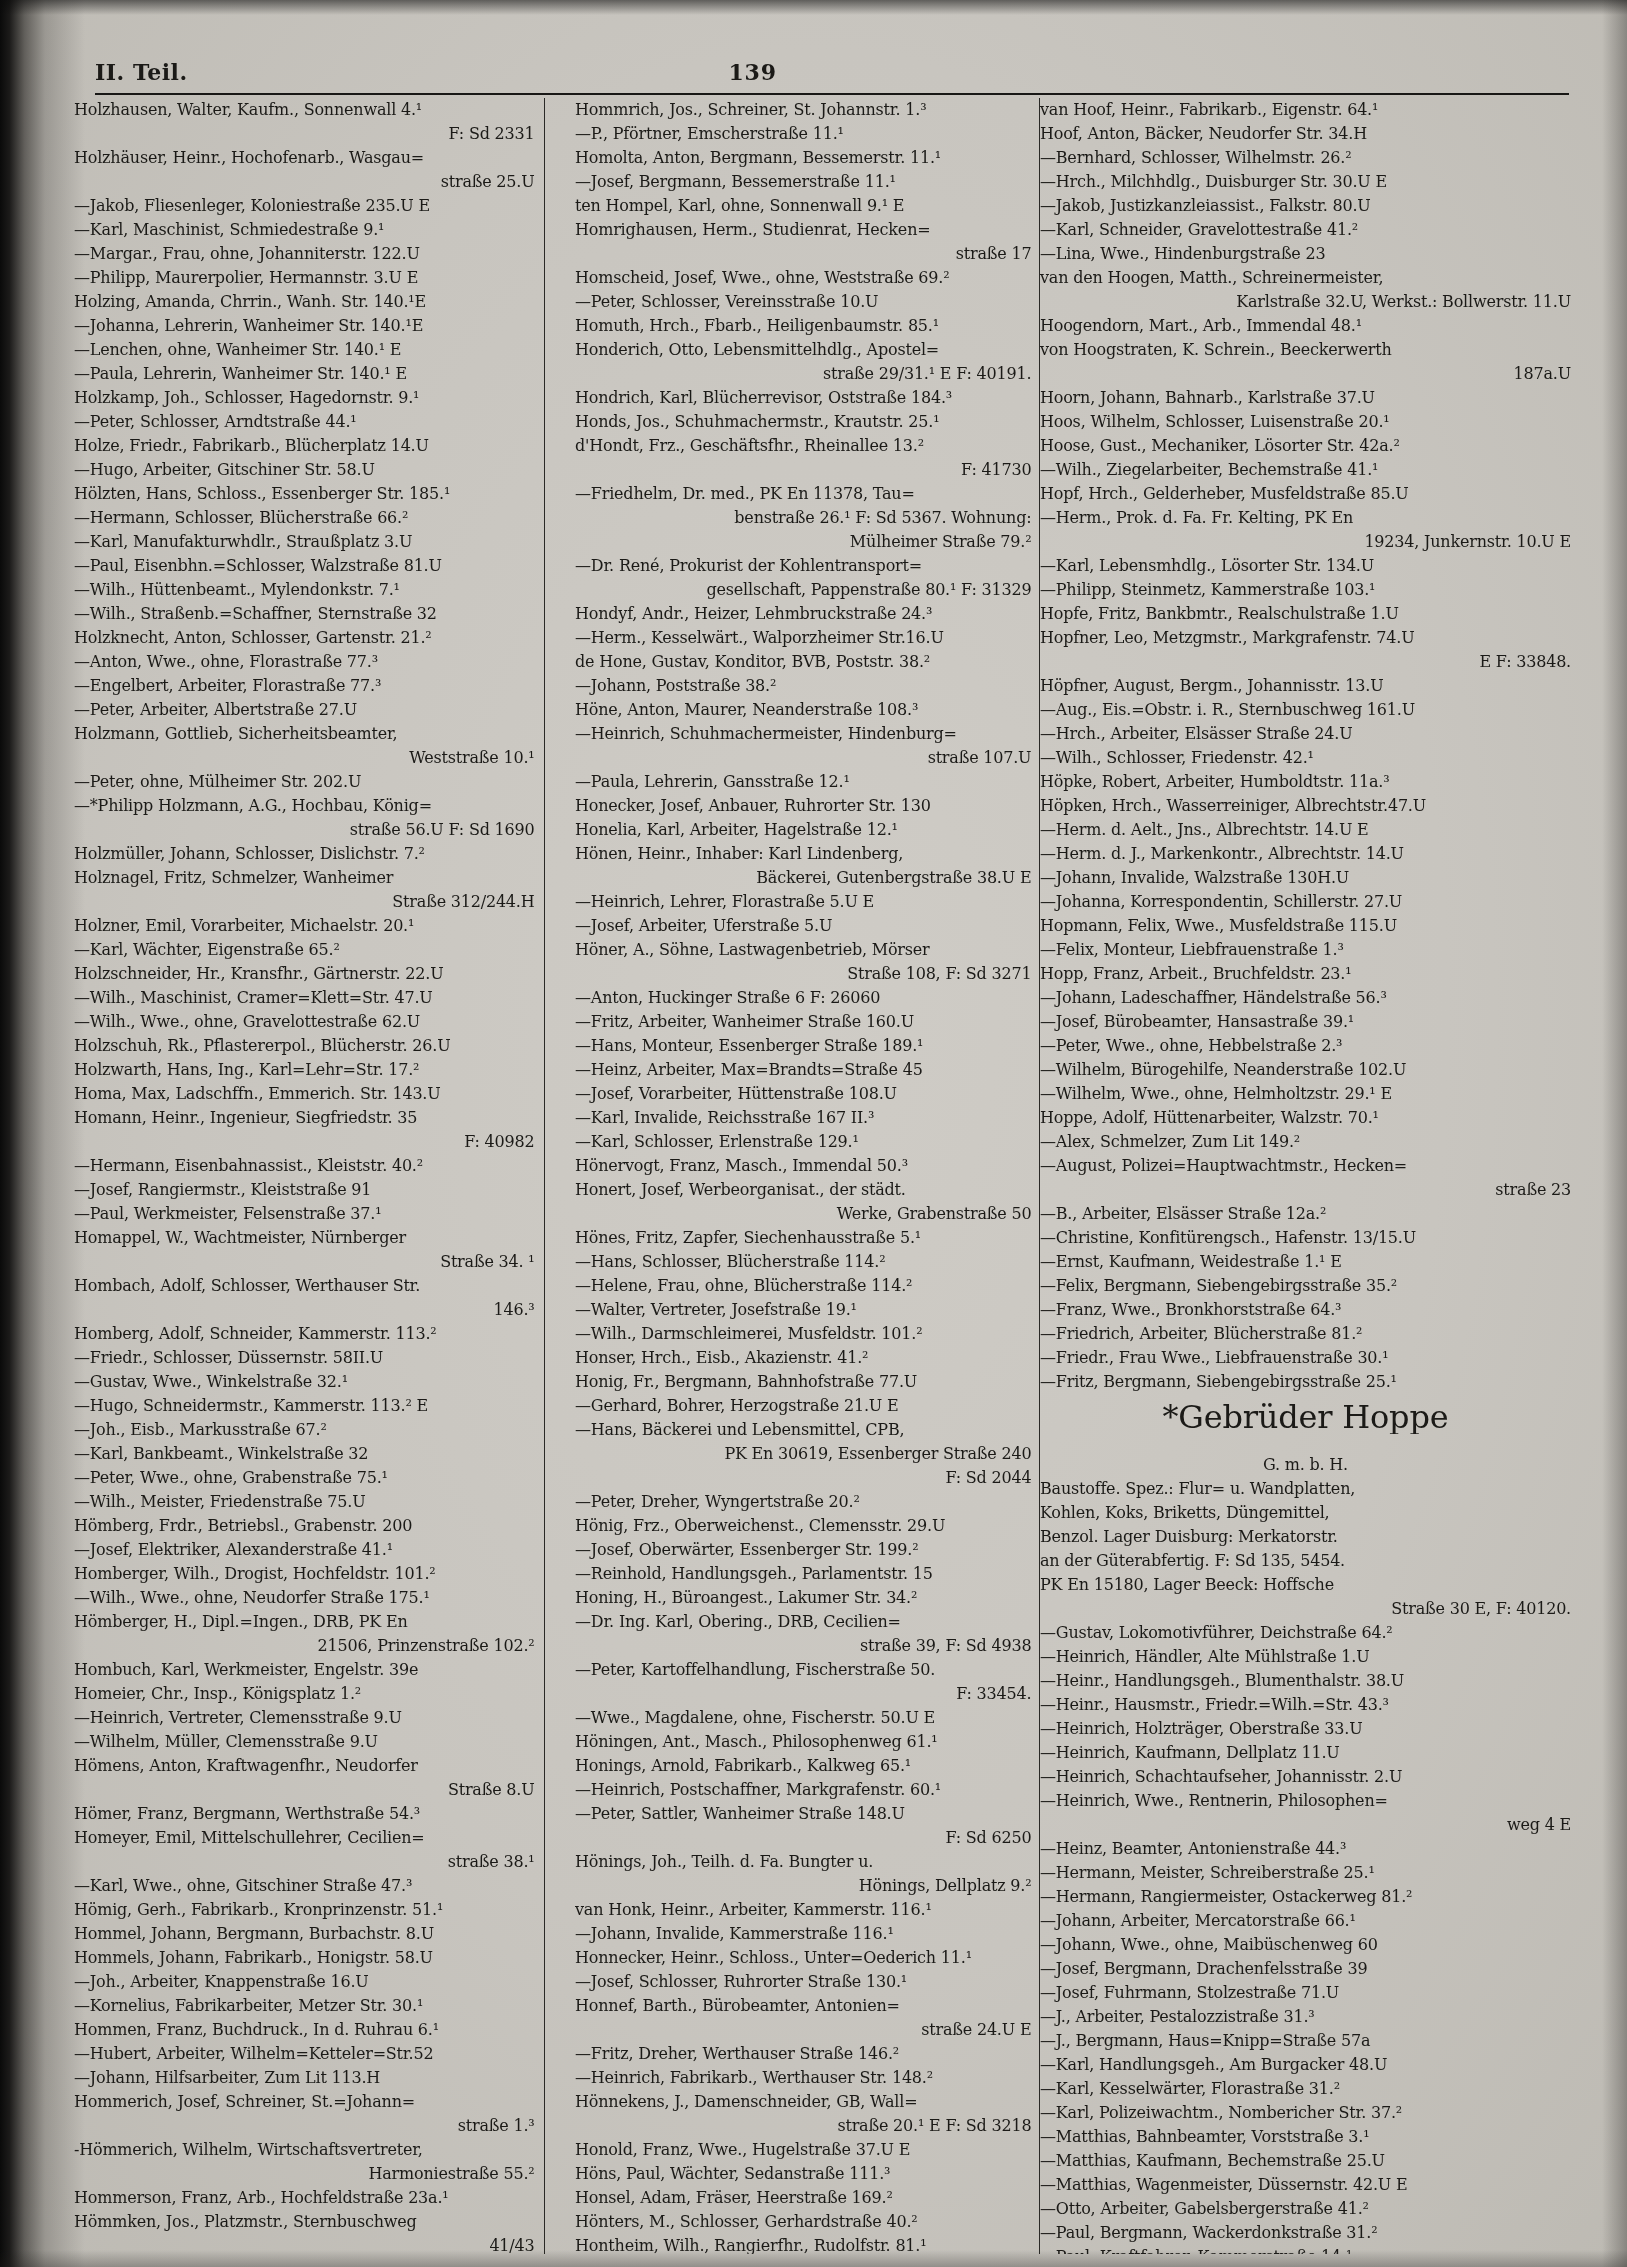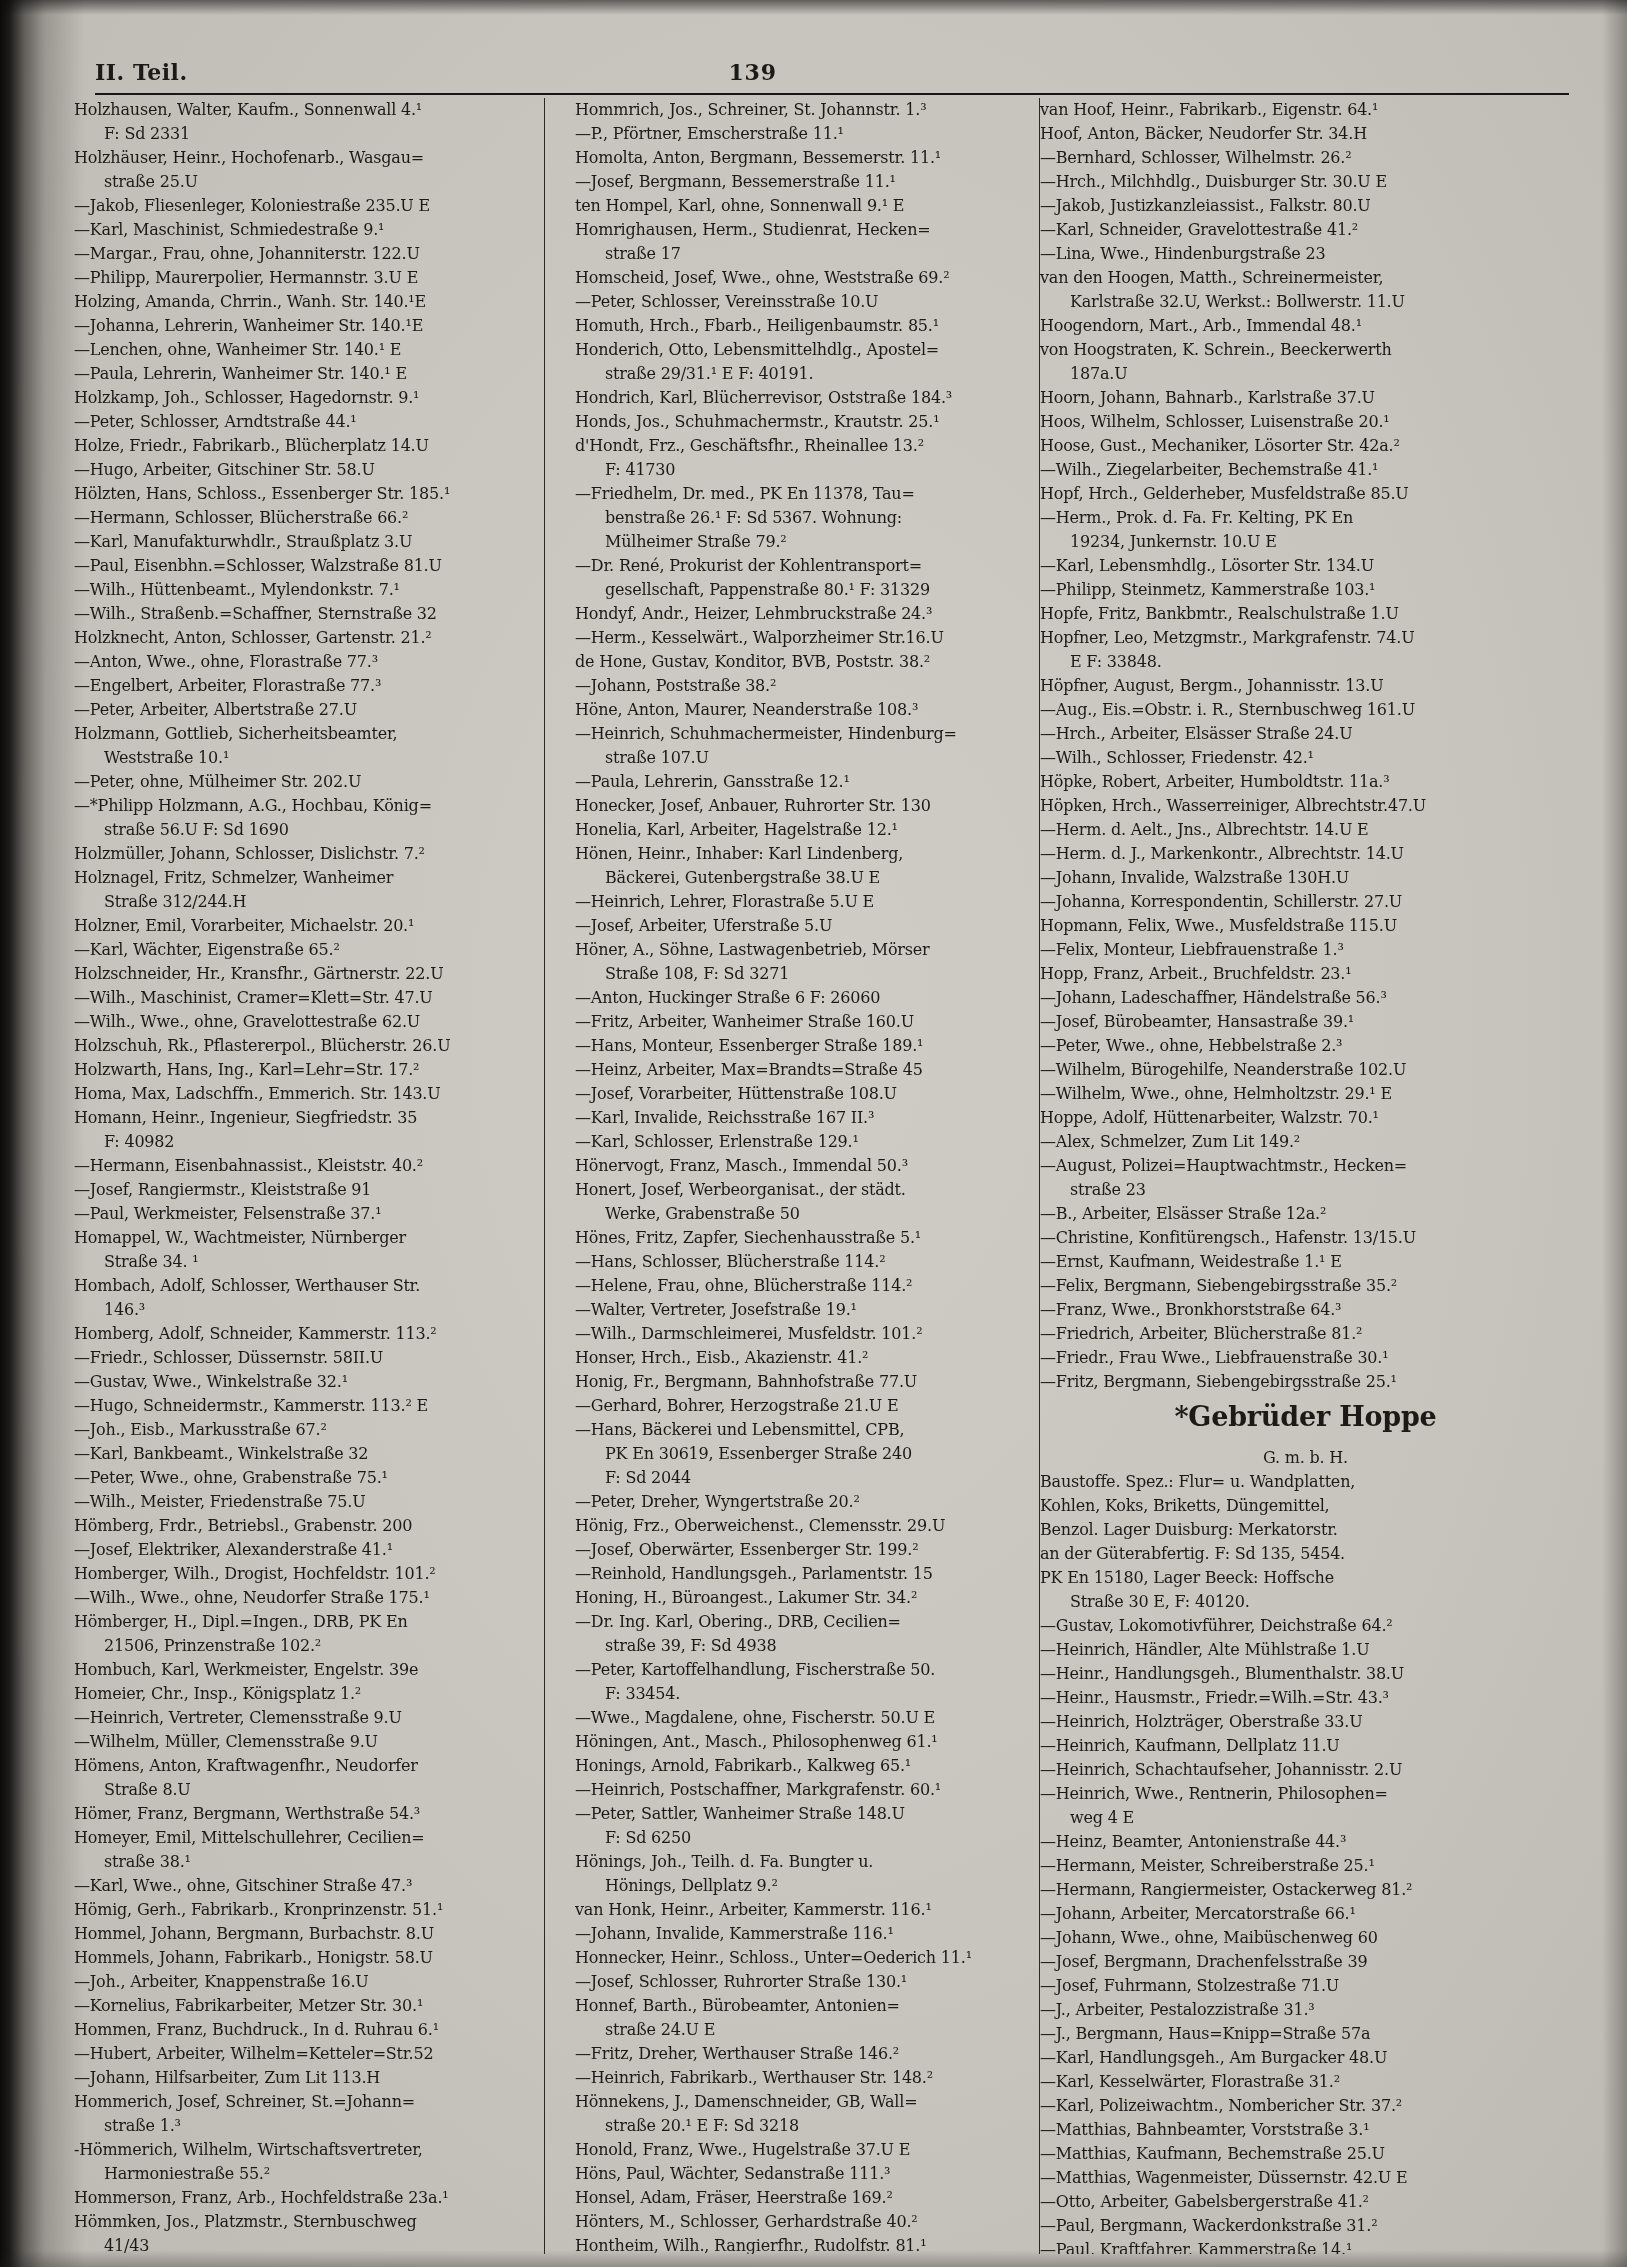--- a/index.html
+++ b/index.html
@@ -57,26 +57,26 @@
   .col1{width:470px;padding-right:9.5px;}
   .col2{width:495px;border-left:1.9px solid #2a2926;padding-left:30px;padding-right:7.6px;}
   .col3{flex:1;border-left:1.9px solid #2a2926;}
   .line{
     font-size:16px;
     line-height:24px;
     letter-spacing:-0.2px;
     white-space:nowrap;
     overflow:hidden;
   }
-  .line.indent{padding-left:30px;}
+  .line.indent{padding-left:30px;text-align:right;}
   .line.bold{font-weight:normal;}
   .line.center{text-align:center;}
   .line.ad-title{
-    font-size:27px;line-height:34px;font-weight:bold;
-    margin-top:5.7px;margin-bottom:12px;
+    font-size:32px;line-height:34px;font-weight:normal;
+    margin-top:5.7px;margin-bottom:19px;
   }
 </style>
 </head>
 <body>
 
 <div class="paper"></div>
 
 <div class="header">
   <div class="section">II. Teil.</div>
   <div class="pageno">139</div>

